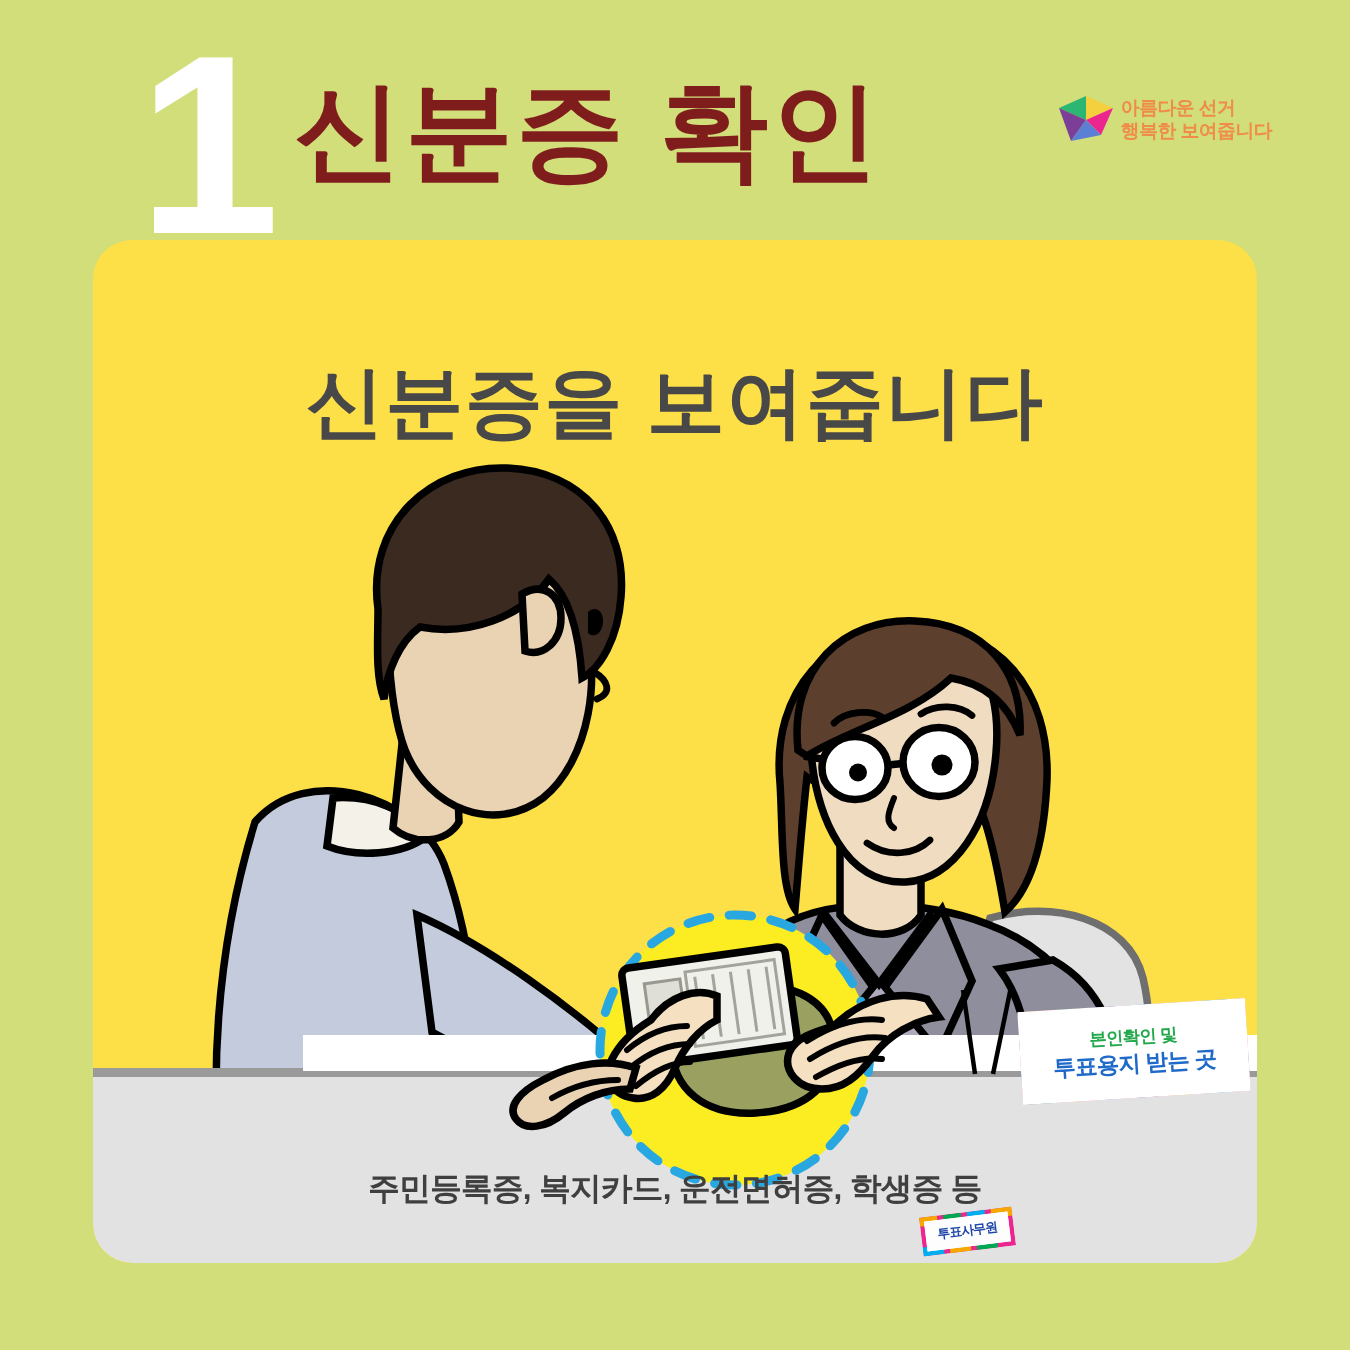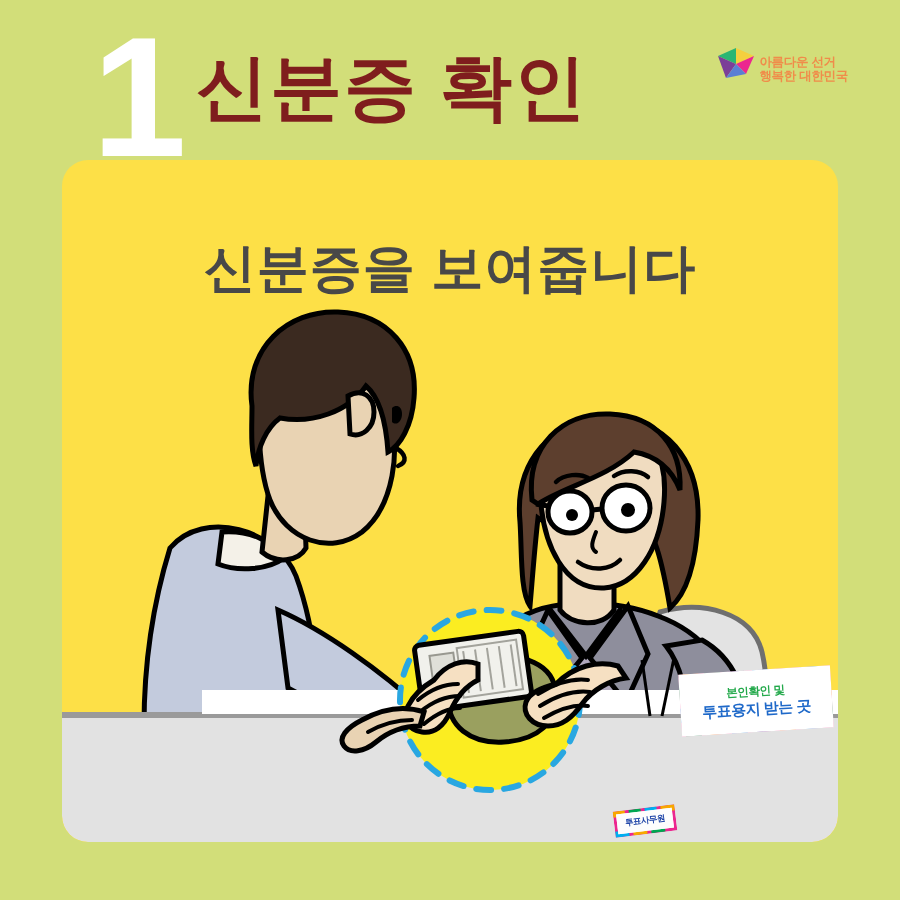--- a/index.html
+++ b/index.html
@@ -16,21 +16,21 @@
     font-size:170px;line-height:150px;font-weight:bold;color:#ffffff;
     letter-spacing:-4px;z-index:4;
   }
   .step-title{
     position:absolute;left:196px;top:40px;
     font-size:72px;font-weight:bold;color:#7f1d1d;letter-spacing:2px;
     white-space:nowrap;z-index:5;
   }
 
   
-  .logo{position:absolute;right:52px;top:44px;display:flex;align-items:flex-end;gap:3px;z-index:6;}
+  .logo{position:absolute;right:52px;top:60px;display:flex;align-items:center;gap:3px;z-index:6;}
   .logo-mark{position:relative;width:40px;height:40px;}
   .logo-text{display:flex;flex-direction:column;line-height:1.18;}
   .logo-text span{font-size:12.5px;font-weight:bold;color:#f08c4a;white-space:nowrap;letter-spacing:-0.3px;}
 
   
   .card{
     position:absolute;left:62px;top:160px;width:776px;height:682px;
     background:#fde047;border-radius:26px;overflow:hidden;z-index:2;
   }
 
@@ -85,21 +85,21 @@
       <svg viewBox="0 0 40 40" width="40" height="40">
         <polygon points="2,12 20,4 20,20" fill="#2bb673"></polygon>
         <polygon points="20,4 38,12 20,20" fill="#f4d03f"></polygon>
         <polygon points="2,12 20,20 10,34" fill="#7b3f98"></polygon>
         <polygon points="20,20 38,12 30,30" fill="#ec268f"></polygon>
         <polygon points="10,34 20,20 30,30" fill="#5b7fd4"></polygon>
       </svg>
     </div>
     <div class="logo-text">
       <span>아름다운 선거</span>
-      <span>행복한 대한민국</span>
+      <span>행복한 보여줍니다</span>
     </div>
   </div>
 
   <div class="card">
 
     <div class="main-title">신분증을 보여줍니다</div>
 
     <div class="scene">
       <svg viewBox="0 0 776 682" xmlns="http://www.w3.org/2000/svg">
         <defs>
@@ -285,15 +285,16 @@
         <rect x="0" y="20" width="14" height="6" fill="#00aeef"></rect>
         <rect x="18" y="20" width="14" height="6" fill="#f7a800"></rect>
         <rect x="36" y="20" width="14" height="6" fill="#00a651"></rect>
         <rect x="3" y="3" width="56" height="20" fill="#fdfdfd"></rect>
       </svg>
       <div class="badge-inner">
         <span class="badge-txt">투표사무원</span>
       </div>
     </div>
 
+    <div class="caption">주민등록증, 복지카드, 운전면허증, 학생증 등</div>
   </div>
 
 </div>
 
 </body></html>

